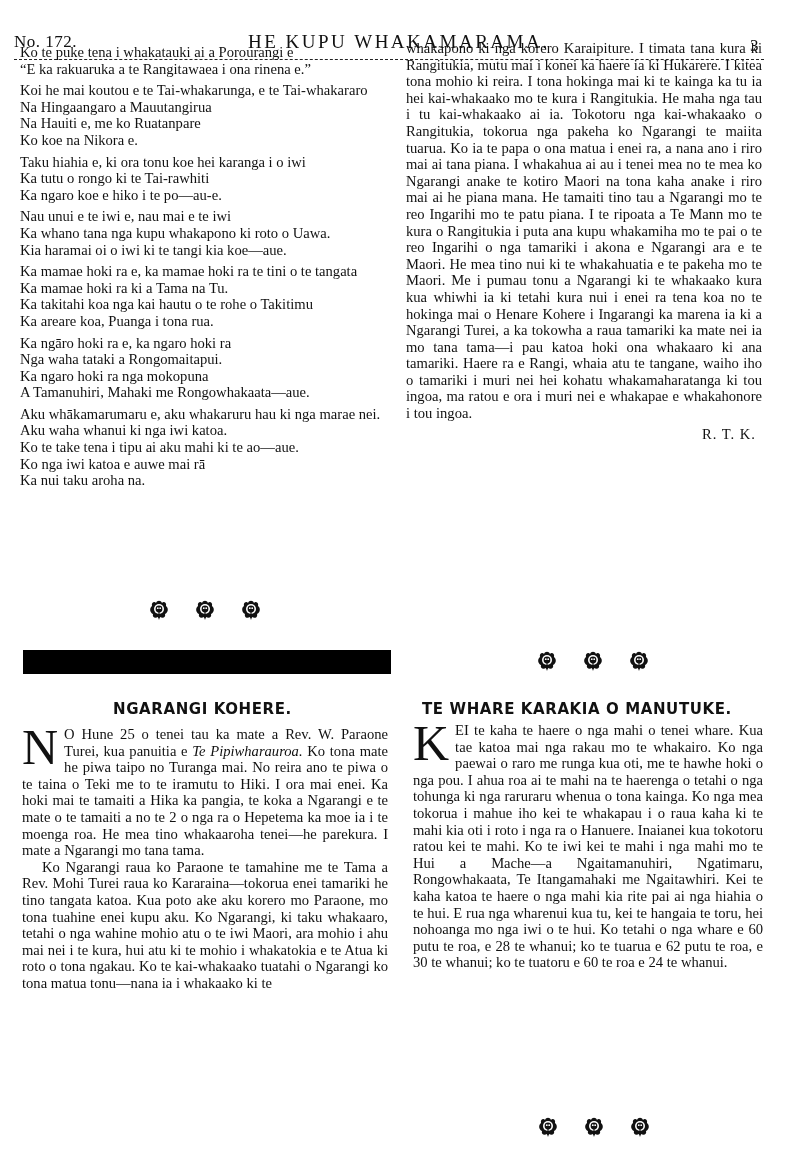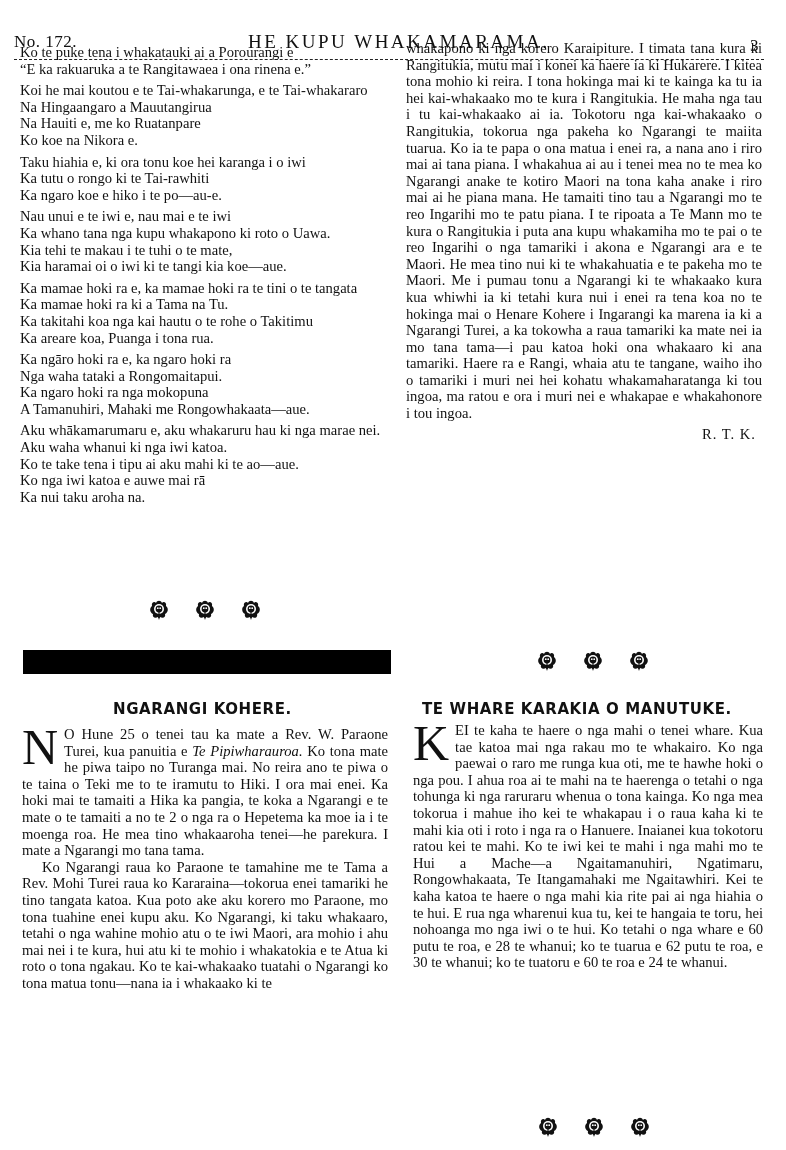--- a/index.html
+++ b/index.html
@@ -70,21 +70,20 @@
       <div class="vline">Ko koe na Nikora e.</div>
     </div>
     <div class="stanza">
       <div class="vline">Taku hiahia e, ki ora tonu koe hei karanga i o iwi</div>
       <div class="vline">Ka tutu o rongo ki te Tai-rawhiti</div>
       <div class="vline">Ka ngaro koe e hiko i te po—au-e.</div>
     </div>
     <div class="stanza">
       <div class="vline">Nau unui e te iwi e, nau mai e te iwi</div>
       <div class="vline">Ka whano tana nga kupu whakapono ki roto o Uawa.</div>
-      <div class="vline">Kia tehi te makau i te tuhi o te mate,</div>
       <div class="vline">Kia haramai oi o iwi ki te tangi kia koe—aue.</div>
     </div>
     <div class="stanza">
       <div class="vline wrap">Ka mamae hoki ra e, ka mamae hoki ra te tini o te tangata</div>
       <div class="vline">Ka mamae hoki ra ki a Tama na Tu.</div>
       <div class="vline">Ka takitahi koa nga kai hautu o te rohe o Takitimu</div>
       <div class="vline">Ka areare koa, Puanga i tona rua.</div>
     </div>
     <div class="stanza">
       <div class="vline">Ka ngāro hoki ra e, ka ngaro hoki ra</div>

